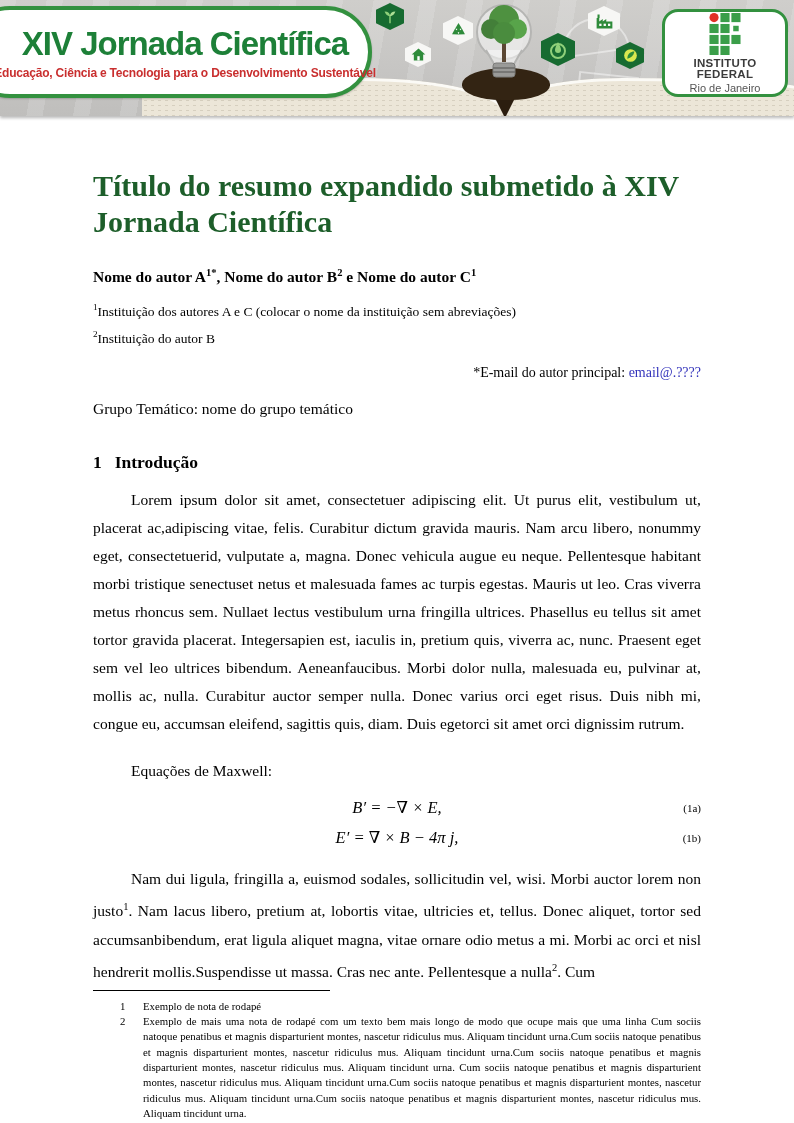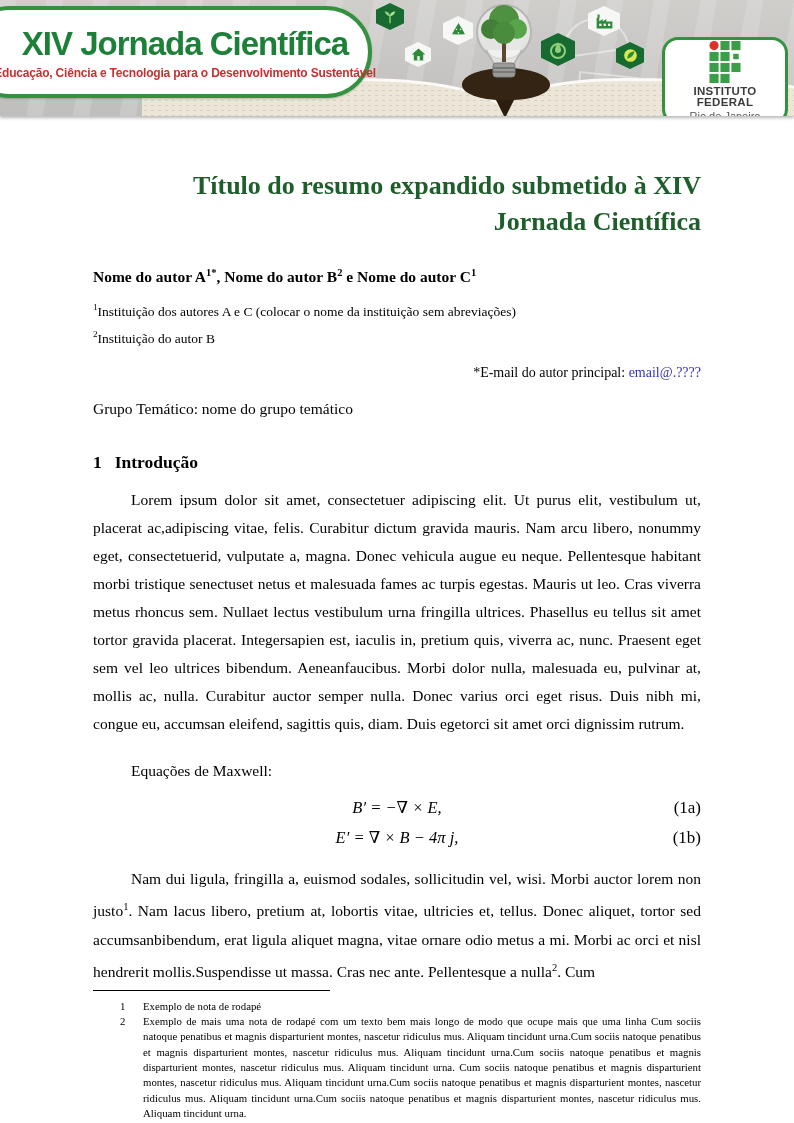--- a/index.html
+++ b/index.html
@@ -49,46 +49,45 @@
   .pill-subtitle {
     font-family:"Liberation Sans","DejaVu Sans",sans-serif; font-weight:bold;
     font-size:12px; letter-spacing:-.2px; color:#c92f2f; margin-top:3px; white-space:nowrap;
   }
 
   .ifrj {
     position:absolute; top:9px; left:662px; width:126px; height:88px; box-sizing:border-box;
     background:#fff; border:3px solid #33913f; border-radius:16px;
     display:flex; flex-direction:column; align-items:center; justify-content:center;
     font-family:"Liberation Sans","DejaVu Sans",sans-serif;
-    margin-top:28px;
   }
   .if-l1,.if-l2 { font-weight:bold; font-size:11.5px; line-height:11.5px; color:#3b3b3b; letter-spacing:.3px; }
   .if-l3 { font-size:11px; line-height:12px; color:#555; margin-top:1px; }
   .if-logo { margin-bottom:3px; }
 
   
   .content { position:absolute; left:93px; top:116px; width:608px; }
   .doc-title {
-    margin-top:52px; text-align:right; font-weight:bold; font-size:26px; line-height:36px; color:#1d5e2a;
+    margin-top:52px; text-align:left; font-weight:bold; font-size:30px; line-height:36px; color:#1d5e2a;
   }
   .authors { margin-top:22px; font-weight:bold; font-size:15.5px; line-height:22px; }
   sup { font-size:.68em; }
   .affils { margin-top:8px; font-size:13.5px; line-height:22.5px; }
   .email-line { margin-top:12px; font-size:14px; line-height:22px;text-align:right; }
   .email-value { color:#3333bb; text-decoration:none; }
   .grupo { margin-top:14px; font-size:15.5px; line-height:22px; }
   .sec { margin-top:30px; font-weight:bold; font-size:17.5px; line-height:24px; }
   .sec-num { margin-right:13px; }
   p.body-par { margin:12px 0 0; font-size:15.5px; line-height:28px; text-align:justify; text-indent:38px; }
   .eq-intro { margin-top:20px; font-size:15.5px; line-height:25.3px; text-indent:38px; }
   .eq-block { margin-top:10px;text-align:center; }
   .eq-row { position:relative; height:30px; display:flex; align-items:center; justify-content:center;
     font-size:16.5px; font-style:italic; }
   .eq-num { position:absolute; right:0; top:0; height:30px; display:flex; align-items:center;
-    font-style:normal; font-size:17px; }
+    font-style:normal; font-size:11px; }
   .p2 { margin-top:17px; }
   .fn-rule { margin-top:4px; width:237px; border:0; border-top:1.4px solid #000; margin-left:0; }
   .fns { margin-top:2px; font-size:10.8px; line-height:15.3px; text-align:justify; }
   .fn { position:relative; padding-left:50px; }
   .fn-num { position:absolute; left:27px; top:0; }
 </style>
 </head>
 <body>
 
 <div class="banner">

